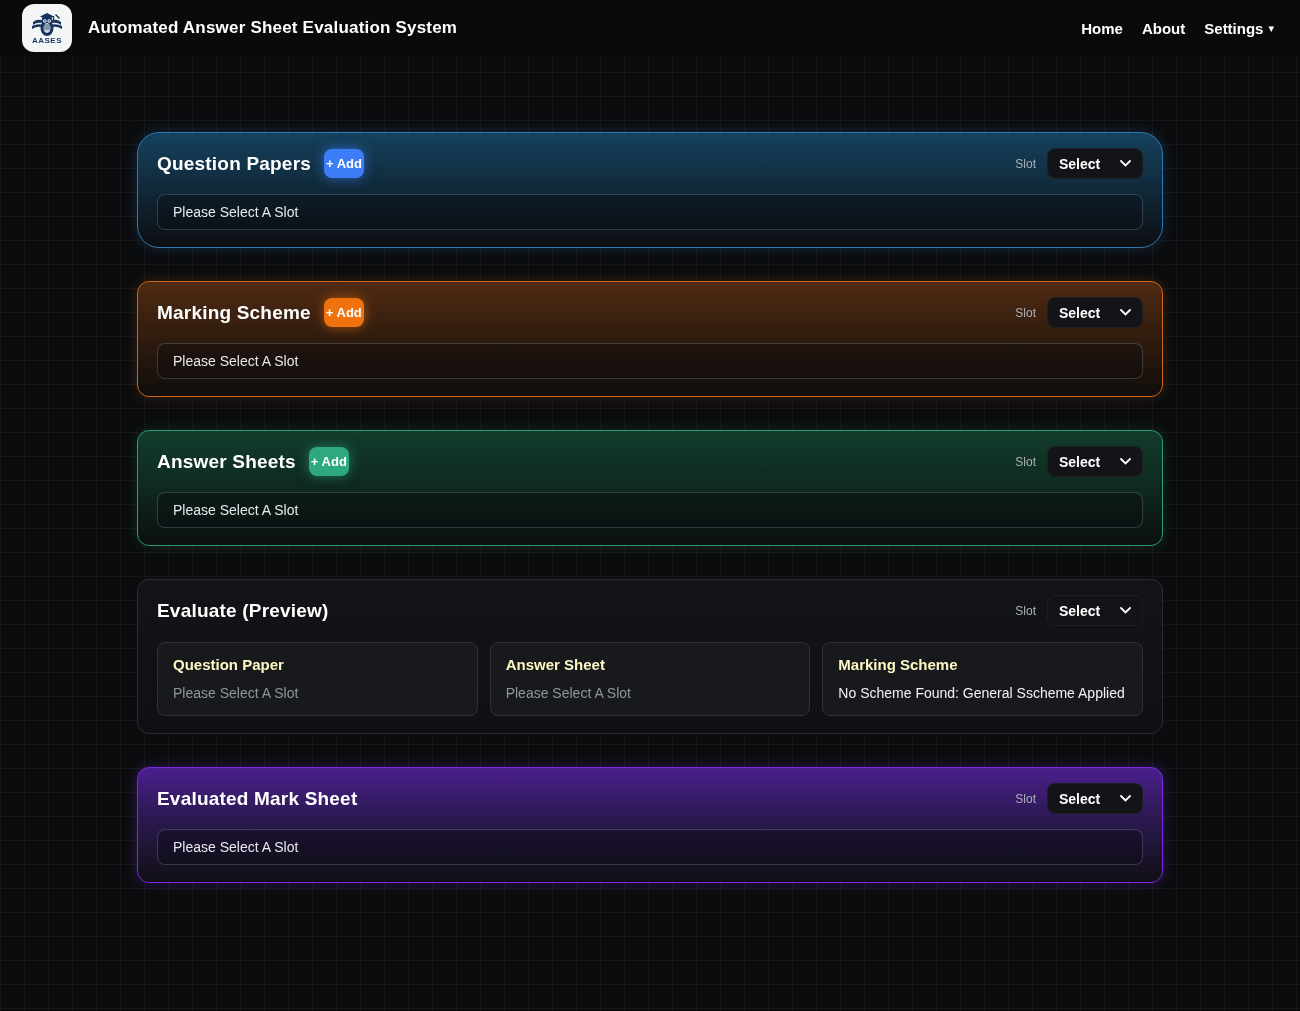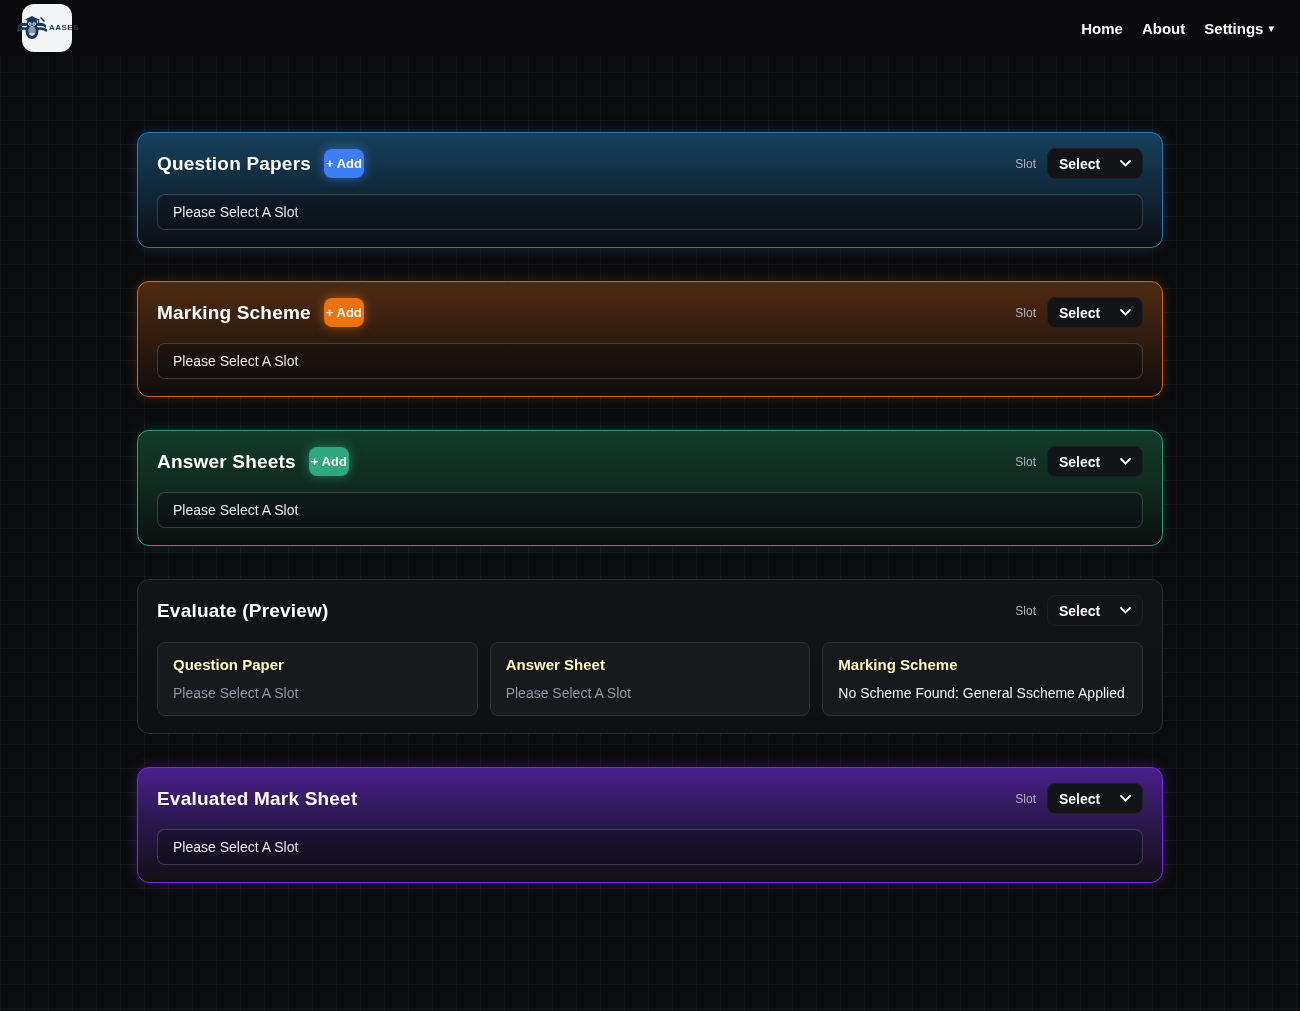--- a/index.html
+++ b/index.html
@@ -16,21 +16,21 @@
   }
 
   
   .navbar {
     height: 56px; background: #0a0a0c;
     display: flex; align-items: center;
     padding: 0 26px 0 22px;
   }
   .logo-box {
     width: 50px; height: 48px; background: #f4f5f7;
-    border-radius: 12px; display: flex; flex-direction: row;
+    border-radius: 12px; display: flex; flex-direction: column;
     align-items: center; justify-content: center; flex: 0 0 auto;
   }
   .logo-box .logo-label {
     font-size: 8px; font-weight: 700; color: #16355e; letter-spacing: .5px;
     margin-top: -2px;
   }
   .nav-title { font-size: 17px; font-weight: 700; margin-left: 16px; letter-spacing: .2px; }
   .nav-links { margin-left: auto; display: flex; align-items: center; gap: 19px; }
   .nav-link { font-size: 15px; font-weight: 600; color: #fff; cursor: pointer; display: flex; align-items: center; gap: 5px; }
   .caret { font-size: 11px; line-height: 1; }
@@ -61,20 +61,21 @@
     border: 1px solid rgba(158,168,182,0.28);
     background: rgba(8,10,14,0.35);
     padding: 9px 15px; font-size: 14px; font-weight: 500; color: #e7e9ec;
   }
 
   
   .panel-blue {
     border-color: #2f79b2;
     background: linear-gradient(180deg, #16415e 0%, #112b3d 45%, #0c0e11 100%);
     box-shadow: 0 0 14px rgba(49,130,206,0.25);
+    border-radius: 22px;
   }
   .panel-orange {
     border-color: #cf6518;
     background: linear-gradient(180deg, #4f2a12 0%, #331d0f 45%, #100d0b 100%);
     box-shadow: 0 0 14px rgba(234,115,23,0.2);
   }
   .panel-green {
     border-color: #2b9c74;
     background: linear-gradient(180deg, #123c2b 0%, #0f2b20 45%, #0c0f0e 100%);
     box-shadow: 0 0 14px rgba(46,168,126,0.2);
@@ -132,20 +133,21 @@
         <circle cx="14.8" cy="9" r="1.8" fill="#f4f5f7"></circle>
         <circle cx="19.2" cy="9" r="1.8" fill="#f4f5f7"></circle>
         <circle cx="14.8" cy="9" r="0.8" fill="#16355e"></circle>
         <circle cx="19.2" cy="9" r="0.8" fill="#16355e"></circle>
         <ellipse cx="17" cy="16" rx="3.5" ry="5" fill="#f4f5f7" opacity="0.85"></ellipse>
         <path d="M14 13 h6 M14 15 h6 M14 17 h6" stroke="#16355e" stroke-width="0.8"></path>
       </svg>
     </span>
     <span class="logo-label">AASES</span>
   </div>
+  <div class="nav-title">Automated Answer Sheet Evaluation System</div>
   <nav class="nav-links">
     <span class="nav-link">Home</span>
     <span class="nav-link">About</span>
     <span class="nav-link">
       <span>Settings</span>
       <span class="caret">▾</span>
     </span>
   </nav>
 </header>
 

